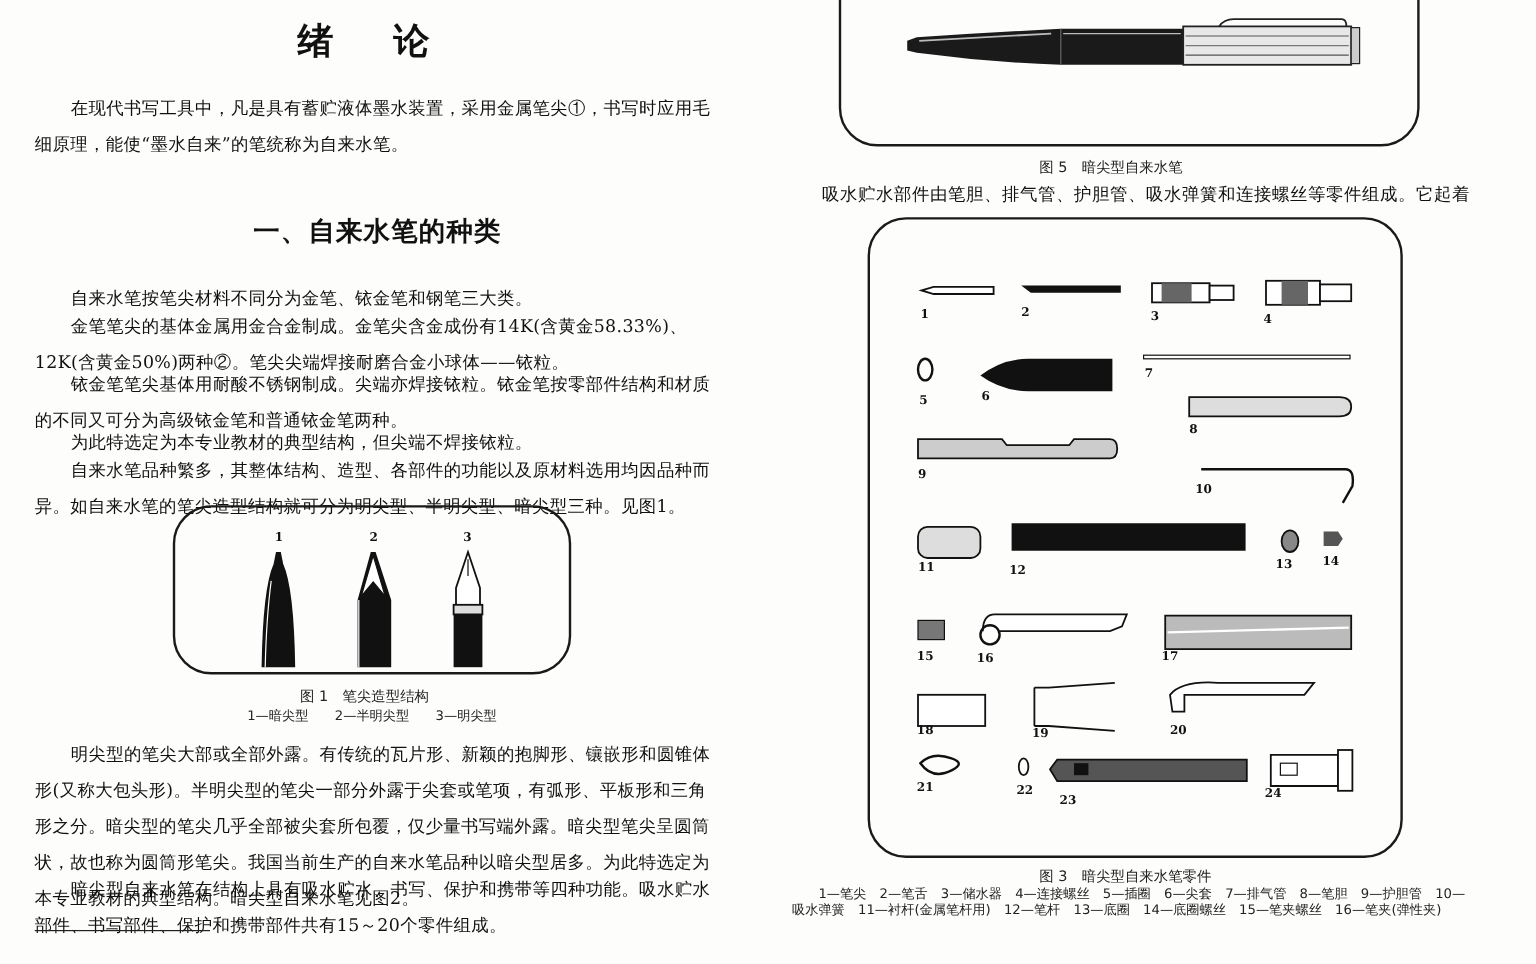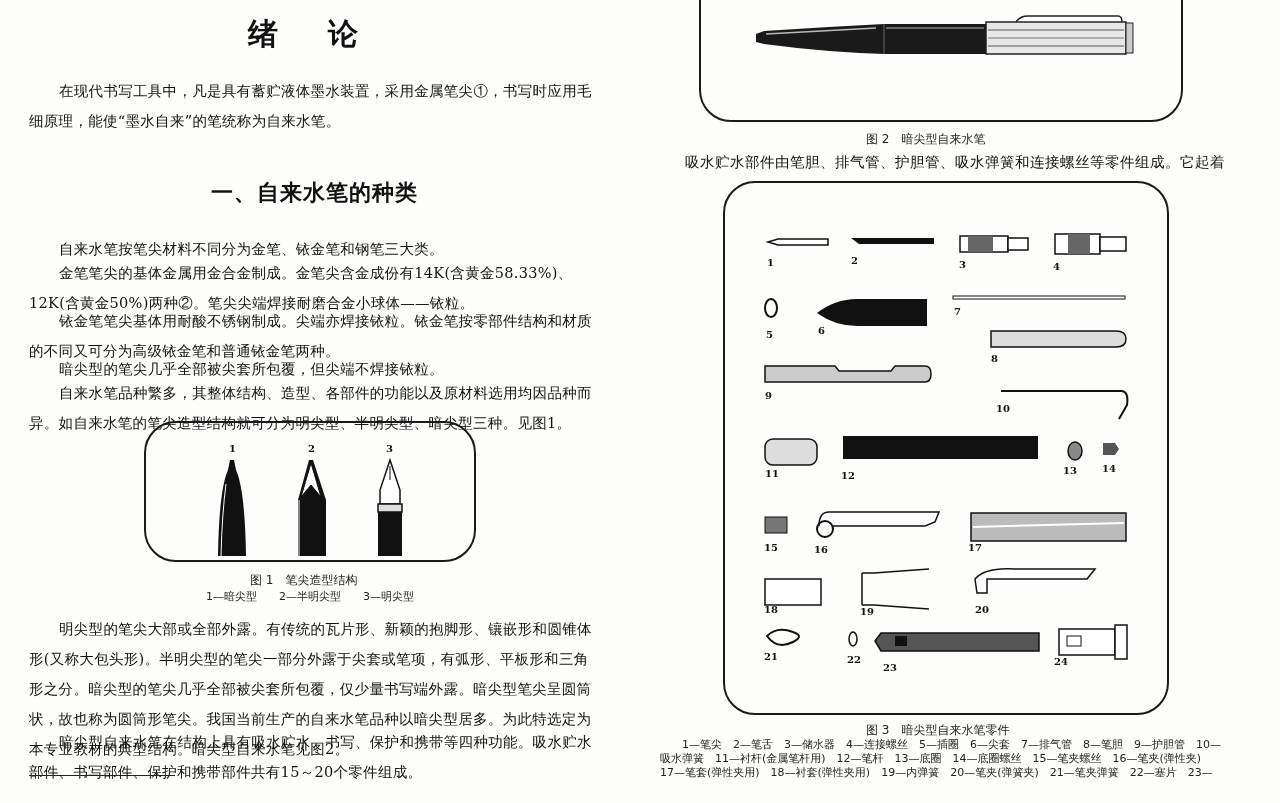--- a/index.html
+++ b/index.html
@@ -40,21 +40,21 @@
 <div id="left-page" class="page">
   <div class="title">绪论</div>
 
   <div class="para" style="top:76px;"><span class="indent"></span><span>在现代书写工具中，凡是具有蓄贮液体墨水装置，采用金属笔尖①，书写时应用毛细原理，能使“墨水自来”的笔统称为自来水笔。</span></div>
 
   <div class="section-title">一、自来水笔的种类</div>
 
   <div class="para" style="top:234px;"><span class="indent"></span><span>自来水笔按笔尖材料不同分为金笔、铱金笔和钢笔三大类。</span></div>
   <div class="para" style="top:258px;"><span class="indent"></span><span>金笔笔尖的基体金属用金合金制成。金笔尖含金成份有14K(含黄金58.33%)、12K(含黄金50%)两种②。笔尖尖端焊接耐磨合金小球体——铱粒。</span></div>
   <div class="para" style="top:306px;"><span class="indent"></span><span>铱金笔笔尖基体用耐酸不锈钢制成。尖端亦焊接铱粒。铱金笔按零部件结构和材质的不同又可分为高级铱金笔和普通铱金笔两种。</span></div>
-  <div class="para" style="top:354px;"><span class="indent"></span><span>暗尖型的笔尖几乎全部被尖套所包覆，但尖端不焊接铱粒。</span></div>
+  <div class="para" style="top:354px;"><span class="indent"></span><span>为此特选定为本专业教材的典型结构，但尖端不焊接铱粒。</span></div>
   <div class="para" style="top:378px;"><span class="indent"></span><span>自来水笔品种繁多，其整体结构、造型、各部件的功能以及原材料选用均因品种而异。如自来水笔的笔尖造型结构就可分为明尖型、半明尖型、暗尖型三种。见图1。</span></div>
 
   <div class="frame" style="left:144px; top:421px; width:328px; height:137px;"></div>
   <div class="num" style="left:229px; top:443px;">1</div>
   <div class="num" style="left:308px; top:443px;">2</div>
   <div class="num" style="left:386px; top:443px;">3</div>
   <svg style="left:217px; top:460px;" width="30" height="96" viewBox="0 0 30 96">
     <path d="M13 0 h4 l2 10 q9 20 10 86 h-28 q1 -66 10 -86 z" fill="#111"></path>
     <path d="M9 24 q-4 30 -5 72" stroke="#fff" stroke-width="1" fill="none"></path>
   </svg>
@@ -86,21 +86,21 @@
   <line x1="10" y1="22" x2="120" y2="16" stroke="#bbb" stroke-width="1.5"></line>
   <line x1="128" y1="12" x2="128" y2="42" stroke="#666" stroke-width="1"></line>
   <line x1="130" y1="16" x2="228" y2="16" stroke="#bbb" stroke-width="1"></line>
   <rect x="230" y="10" width="140" height="32" fill="#e8e8e8" stroke="#222" stroke-width="1.5"></rect>
   <line x1="232" y1="18" x2="368" y2="18" stroke="#555" stroke-width="1"></line>
   <line x1="232" y1="26" x2="368" y2="26" stroke="#777" stroke-width="1"></line>
   <line x1="232" y1="34" x2="368" y2="34" stroke="#555" stroke-width="1"></line>
   <rect x="370" y="11" width="7" height="30" fill="#ccc" stroke="#222" stroke-width="1"></rect>
   <path d="M260 10 q4 -6 12 -6 h90 q4 0 4 6" stroke="#222" stroke-width="1.5" fill="none"></path>
 </svg>
-<div class="fig-caption" style="left:866px; top:131px;">图 2　暗尖型自来水笔</div>
+<div class="fig-caption" style="left:866px; top:131px;">图 5　暗尖型自来水笔</div>
 <div class="abs" style="left:685px; top:153px; font-size:14.5px; letter-spacing:0.5px; white-space:nowrap;text-align:center;">吸水贮水部件由笔胆、排气管、护胆管、吸水弹簧和连接螺丝等零件组成。它起着</div>
 
 <div class="frame" style="left:723px; top:181px; width:442px; height:530px;"></div>
 
 <svg style="left:723px; top:181px;" width="442" height="530" viewBox="0 0 442 530">
 
   <path d="M45 61 l10 -3 h50 v6 h-50 z" fill="#fff" stroke="#111" stroke-width="1.5"></path>
 
   <path d="M128 57 h83 v6 h-75 z" fill="#111"></path>
 
@@ -180,14 +180,13 @@
 <div class="num" style="left:975px; top:604px;">20</div>
 <div class="num" style="left:764px; top:651px;">21</div>
 <div class="num" style="left:847px; top:654px;">22</div>
 <div class="num" style="left:883px; top:662px;">23</div>
 <div class="num" style="left:1054px; top:656px;">24</div>
 
 <div class="fig-caption" style="left:866px; top:722px;">图 3　暗尖型自来水笔零件</div>
 <div class="legend" style="top:738px;">
   <div style="padding-left:22px;">1—笔尖　2—笔舌　3—储水器　4—连接螺丝　5—插圈　6—尖套　7—排气管　8—笔胆　9—护胆管　10—</div>
   <div>吸水弹簧　11—衬杆(金属笔杆用)　12—笔杆　13—底圈　14—底圈螺丝　15—笔夹螺丝　16—笔夹(弹性夹)</div>
-  <div>17—笔套(弹性夹用)　18—衬套(弹性夹用)　19—内弹簧　20—笔夹(弹簧夹)　21—笔夹弹簧　22—塞片　23—</div>
 </div>
 
 </body></html>

